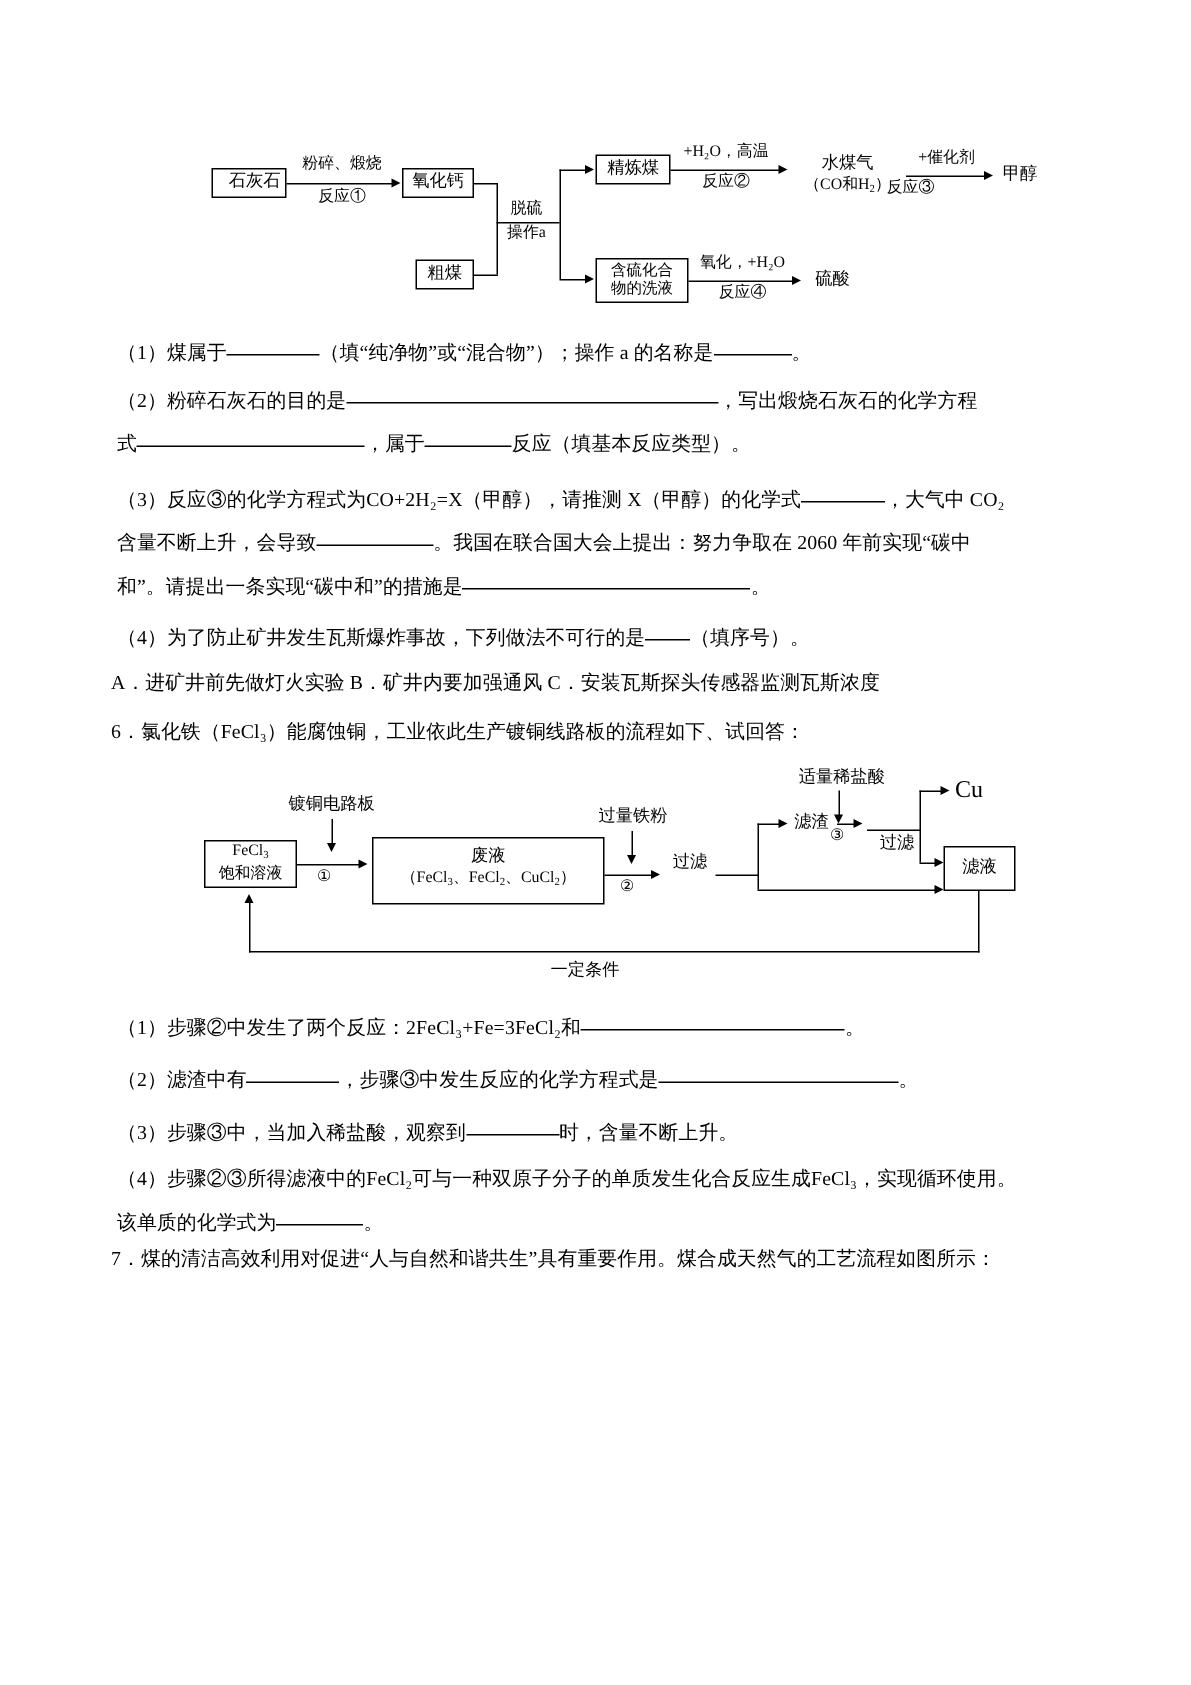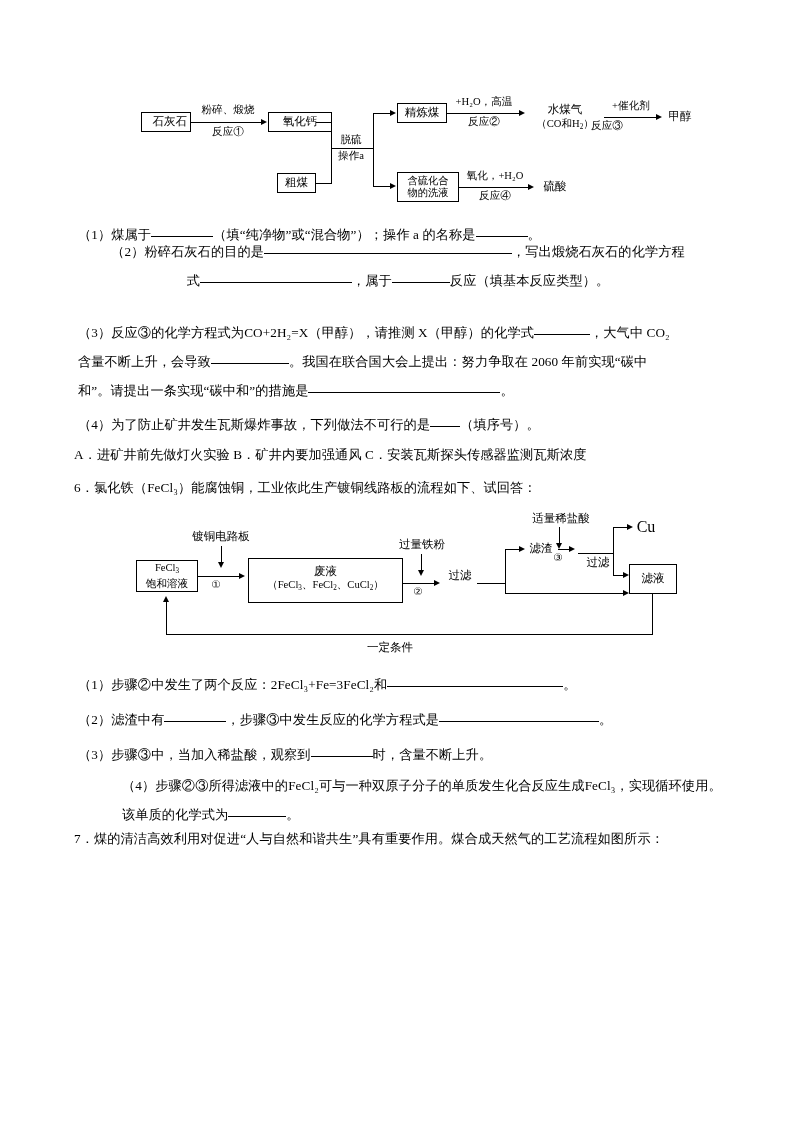--- a/index.html
+++ b/index.html
@@ -114,21 +114,21 @@
 
     <div class="node" style="left:141px; top:17px; width:50px; height:20px;align-items:flex-end;">
       <span>石灰石</span>
     </div>
 
     <div class="hline" style="left:191px; top:27px; width:72px;"></div>
     <div class="arr-r" style="left:261px; top:23.5px;"></div>
     <div class="lbl-above" style="left:186px; top:9px; width:84px;">粉碎、煅烧</div>
     <div class="lbl-below" style="left:186px; top:31px; width:84px;">反应①</div>
 
-    <div class="node" style="left:268px; top:17px; width:64px; height:20px;">
+    <div class="node" style="left:268px; top:17px; width:48px; height:20px;">
       <span>氧化钙</span>
     </div>
 
     <div class="node" style="left:277px; top:78px; width:39px; height:20px;">
       <span>粗煤</span>
     </div>
 
     <div class="hline" style="left:316px; top:27px; width:16px;"></div>
     <div class="hline" style="left:316px; top:88px; width:16px;"></div>
     <div class="vline" style="left:331px; top:27px; height:61px;"></div>
@@ -176,21 +176,21 @@
 
     <div class="plainlabel" style="left:537px; top:85px; width:36px;">硫酸</div>
   </div>
 
   <div class="body-text" style="top:220px;">
     <div class="qline">
       <span>（1）煤属于</span><span class="blank" style="width:62px;"></span><span>（填“纯净物”或“混合物”）；操作 a 的名称是</span><span class="blank" style="width:52px;"></span><span>。</span>
     </div>
   </div>
 
-  <div class="body-text" style="top:237px;text-align:center;">
+  <div class="body-text" style="top:252px;">
     <div class="qline">
       <span>（2）粉碎石灰石的目的是</span><span class="blank" style="width:248px;"></span><span>，写出煅烧石灰石的化学方程</span>
     </div>
     <div class="qline">
       <span>式</span><span class="blank" style="width:152px;"></span><span>，属于</span><span class="blank" style="width:58px;"></span><span>反应（填基本反应类型）。</span>
     </div>
   </div>
 
   <div class="body-text" style="top:318px;">
     <div class="qline">
@@ -252,21 +252,21 @@
     <div class="vline" style="left:505px; top:44px; height:44px;"></div>
 
     <div class="hline" style="left:505px; top:44px; width:16px;"></div>
     <div class="arr-r" style="left:519px; top:40.5px;"></div>
 
     <div class="hline" style="left:505px; top:88px; width:120px;"></div>
     <div class="arr-r" style="left:623px; top:84.5px;"></div>
 
     <div class="plainlabel" style="left:524px; top:37px; width:34px;">滤渣</div>
 
-    <div class="plainlabel" style="left:517px; top:7px; width:88px;">适量稀盐酸</div>
+    <div class="plainlabel" style="left:502px; top:7px; width:88px;text-align:right;">适量稀盐酸</div>
     <div class="vline" style="left:559px; top:22px; height:18px;"></div>
     <div class="arr-d" style="left:555.5px; top:38px;"></div>
 
     <div class="hline" style="left:558px; top:44px; width:13px;"></div>
     <div class="arr-r" style="left:569px; top:40.5px;"></div>
     <div class="lbl-below" style="left:549px; top:47px; width:18px;">③</div>
 
     <div class="hline" style="left:578px; top:48px; width:36px;"></div>
     <div class="plainlabel" style="left:581px; top:51px; width:34px;">过滤</div>
     <div class="vline" style="left:613px; top:22px; height:48px;"></div>
@@ -300,21 +300,21 @@
       <span>（2）滤渣中有</span><span class="blank" style="width:62px;"></span><span>，步骤③中发生反应的化学方程式是</span><span class="blank" style="width:160px;"></span><span>。</span>
     </div>
   </div>
 
   <div class="body-text" style="top:740px;">
     <div class="qline">
       <span>（3）步骤③中，当加入稀盐酸，观察到</span><span class="blank" style="width:62px;"></span><span>时，含量不断上升。</span>
     </div>
   </div>
 
-  <div class="body-text" style="top:771px;margin-left:44px;">
+  <div class="body-text" style="top:771px;">
     <div class="qline">
       <span>（4）步骤②③所得滤液中的</span><span>FeCl₂</span><span>可与一种双原子分子的单质发生化合反应生成</span><span>FeCl₃</span><span>，实现循环使用。</span>
     </div>
     <div class="qline">
       <span>该单质的化学式为</span><span class="blank" style="width:58px;"></span><span>。</span>
     </div>
   </div>
 
   <div class="body-text" style="top:824px; left:74px;">
     <div class="qline">7．煤的清洁高效利用对促进“人与自然和谐共生”具有重要作用。煤合成天然气的工艺流程如图所示：</div>

